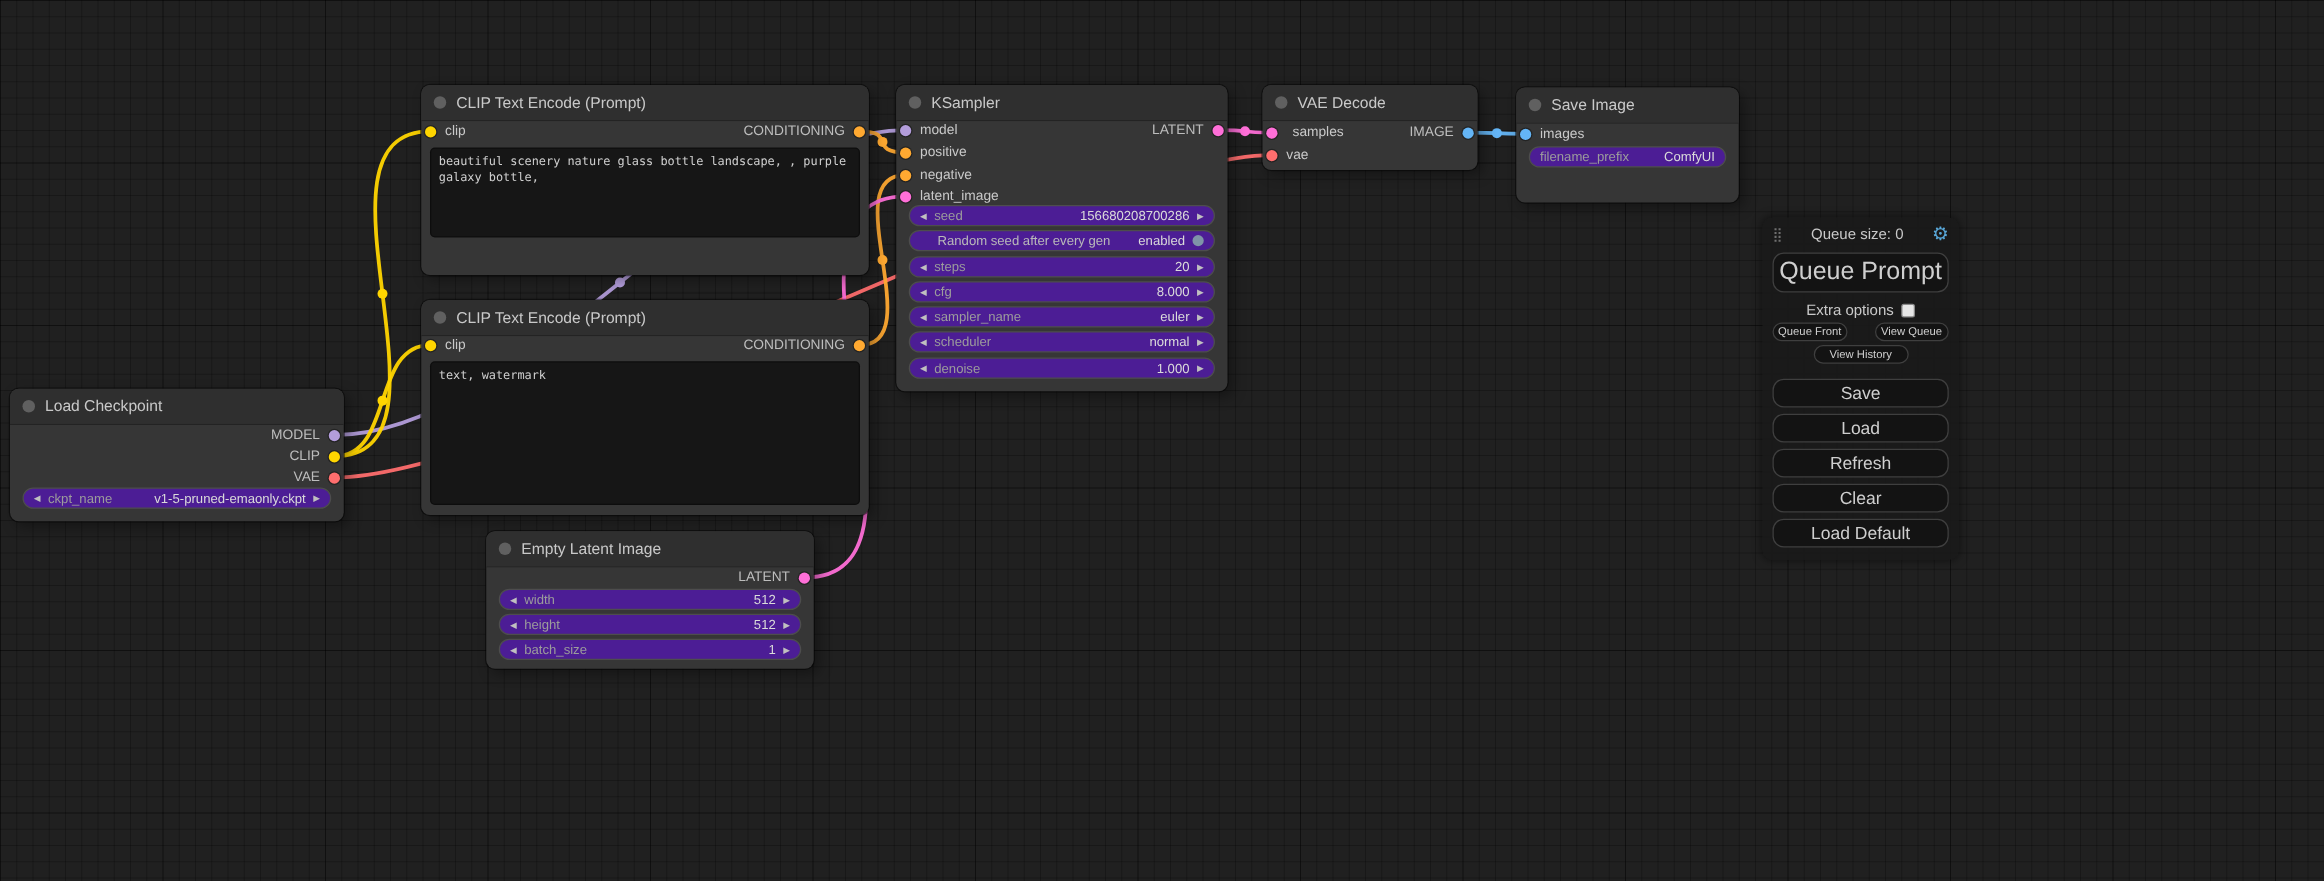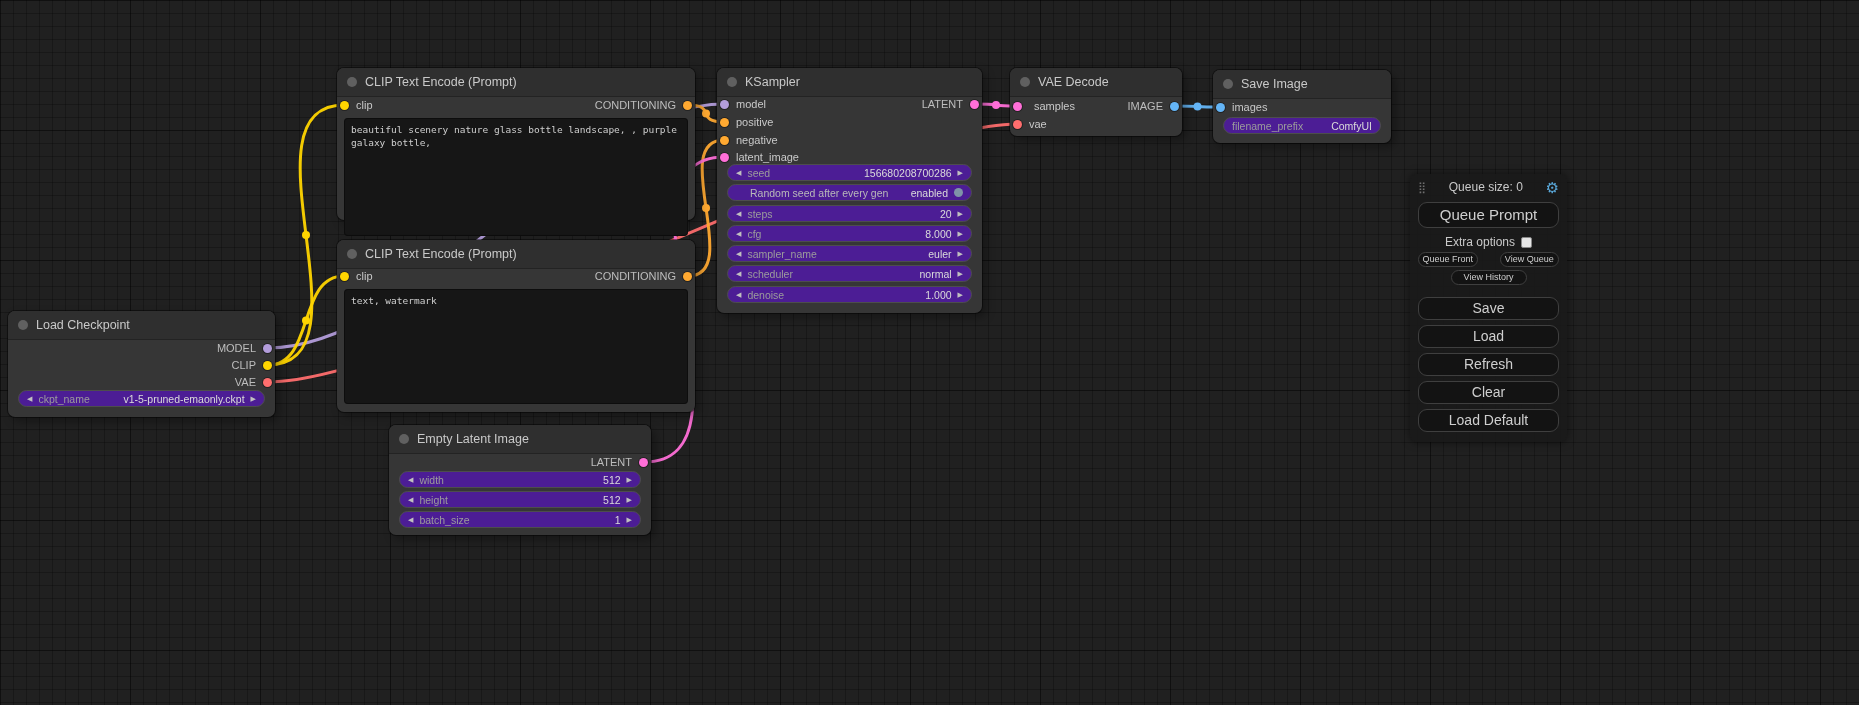--- a/index.html
+++ b/index.html
@@ -51,21 +51,21 @@
   #menu { position:absolute; width:157px; background:rgba(26,26,26,.94); border-radius:8px;
           box-shadow:0 0 8px rgba(0,0,0,.55); padding:4px 8px 10px; }
   #menu-header { display:flex; align-items:center; color:#c9c9c9; font-size:12px; height:18px; }
   .drag-dots { color:#6f6f6f; font-size:11px; cursor:grab; flex:none; }
   #queue-size { flex:1; text-align:center; }
   .gear { color:#59a7d8; font-size:15px; flex:none; line-height:1; }
 
   button { font-family:inherit; cursor:pointer; }
   .menu-btn { display:block; width:100%; background:#131313; border:1px solid #3f3f3f;
               border-radius:10px; color:#cfcfcf; text-align:center; }
-  .btn-queue { font-size:15px; padding:3px 0 4px; margin-top:6px; border-radius:9px; }
+  .btn-queue { font-size:20px; padding:3px 0 4px; margin-top:6px; border-radius:9px; }
   .extra-row { margin-top:7px; height:14px; display:flex; align-items:center;
                justify-content:center; gap:6px; color:#c9c9c9; font-size:12px; }
   .checkbox { width:11px; height:11px; background:#e6e6e6; border-radius:2px;
               border:1px solid #888; flex:none; }
   .btn-row { display:flex; gap:22px; margin-top:3px; }
   .btn-sm { font-size:9px; padding:1px 0 2px; border-radius:8px; flex:1; }
   .btn-row.center { justify-content:center; }
   .btn-row.center .btn-sm { flex:0 0 76px; }
   .btn-lg { font-size:14px; padding:2px 0 3px; margin-top:5px; border-radius:9px; }
   .btn-lg.first { margin-top:12px; }
@@ -125,21 +125,21 @@
         <span class="title-text">CLIP Text Encode (Prompt)</span>
       </div>
       <div class="slot in" style="top: 29px;">
         <span class="slot-dot" style="background: rgb(255, 213, 0);"></span>
         <span class="slot-label">clip</span>
       </div>
       <div class="slot out" style="top: 29px;">
         <span class="slot-dot" style="background: rgb(255, 169, 49);"></span>
         <span class="slot-label">CONDITIONING</span>
       </div>
-      <div class="node-textarea" style="top: 50px; height: 118px;">beautiful scenery nature glass bottle landscape, , purple galaxy bottle,</div>
+      <div class="node-textarea" style="top: 50px; height: 72px;">beautiful scenery nature glass bottle landscape, , purple galaxy bottle,</div>
     </div>
     <div class="node" style="left: 337px; top: 240px; width: 358px; height: 172px;">
       <div class="node-title">
         <span class="title-dot"></span>
         <span class="title-text">CLIP Text Encode (Prompt)</span>
       </div>
       <div class="slot in" style="top: 28px;">
         <span class="slot-dot" style="background: rgb(255, 213, 0);"></span>
         <span class="slot-label">clip</span>
       </div>
@@ -255,21 +255,21 @@
       </div>
       <div class="slot in" style="top: 48px;">
         <span class="slot-dot" style="background: rgb(255, 110, 110);"></span>
         <span class="slot-label">vae</span>
       </div>
       <div class="slot out" style="top: 30px;">
         <span class="slot-dot" style="background: rgb(100, 181, 246);"></span>
         <span class="slot-label">IMAGE</span>
       </div>
     </div>
-    <div class="node" style="left: 1213px; top: 70px; width: 178px; height: 73px;">
+    <div class="node" style="left: 1213px; top: 70px; width: 178px; height: 92px;">
       <div class="node-title">
         <span class="title-dot"></span>
         <span class="title-text">Save Image</span>
       </div>
       <div class="slot in" style="top: 29px;">
         <span class="slot-dot" style="background: rgb(100, 181, 246);"></span>
         <span class="slot-label">images</span>
       </div>
       <div class="widget text" style="top: 47px;">
         <span class="w-label">filename_prefix</span>

